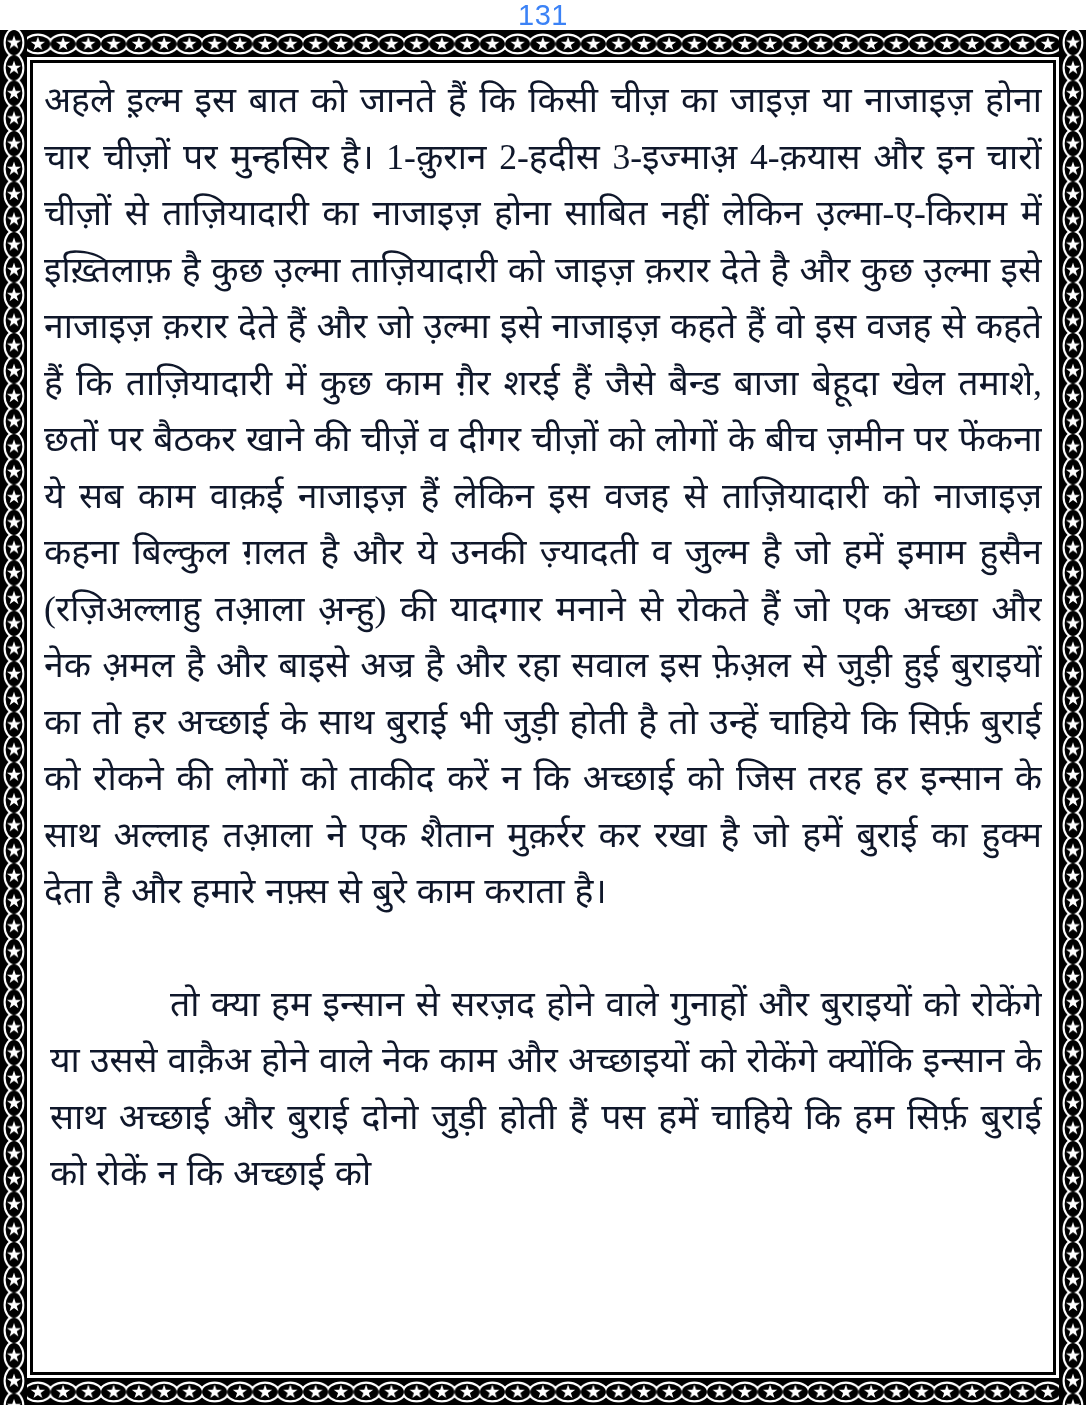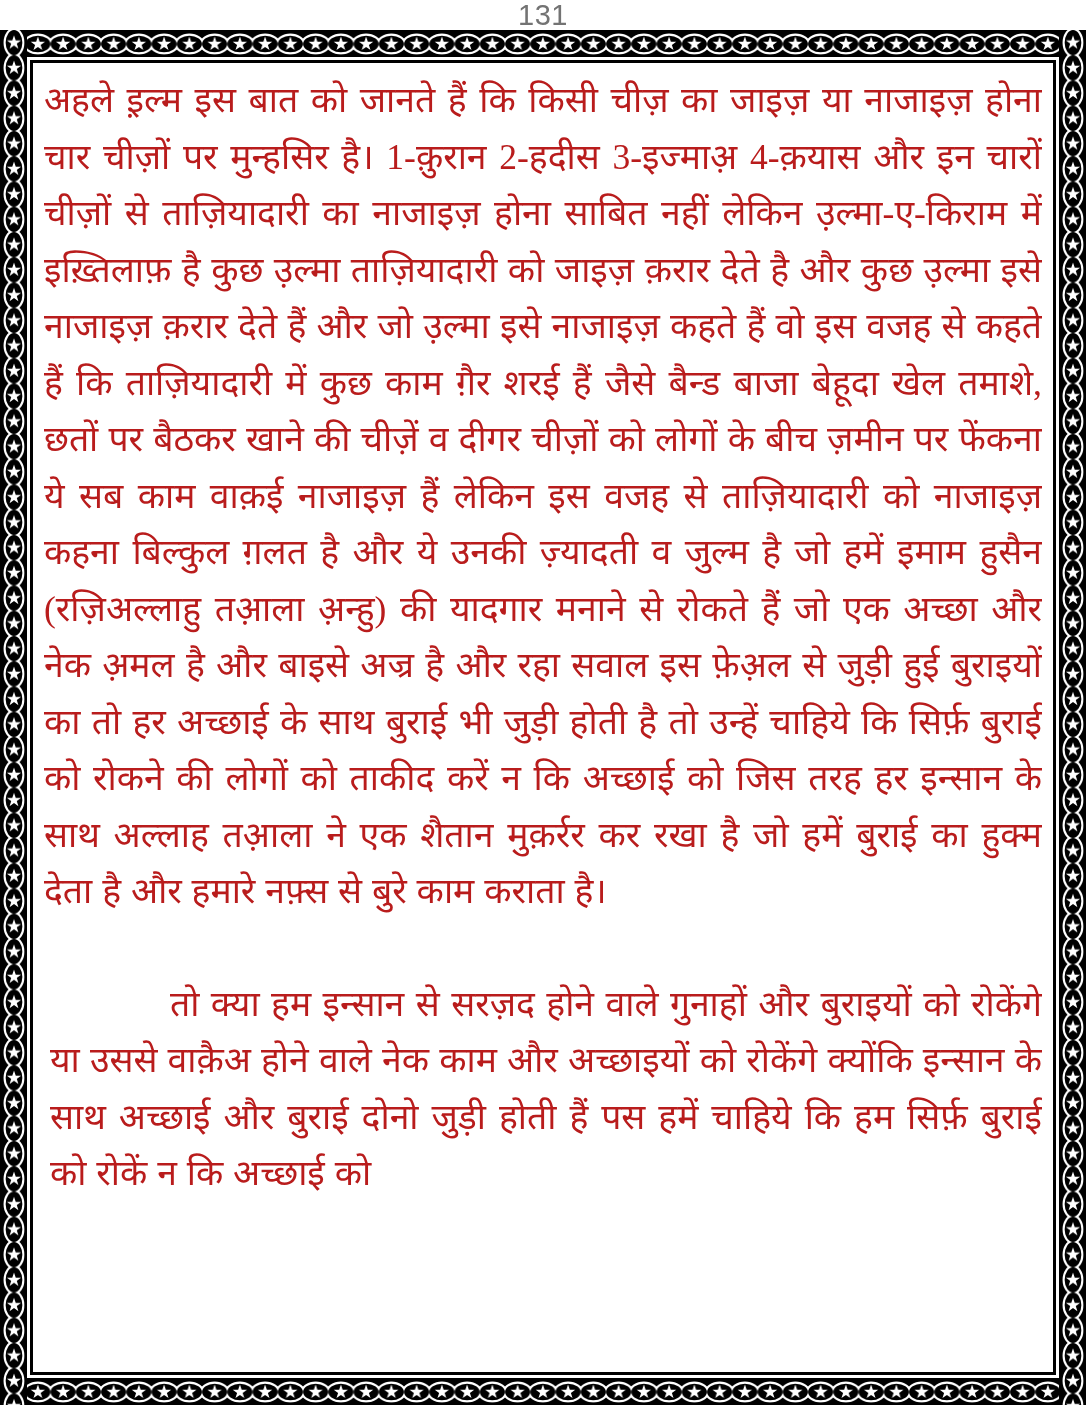--- a/index.html
+++ b/index.html
@@ -30,21 +30,21 @@
     width: 1086px;
     height: 30px;
     display: flex;
     align-items: flex-start;
     justify-content: center;
   }
   .page-number {
     font-family: "Liberation Sans", "DejaVu Sans", sans-serif;
     font-size: 29px;
     line-height: 30px;
-    color: #737373;
+    color: #3b82f6;
     letter-spacing: 0.5px;
   }
 
   
   .frame {
     position: absolute;
     left: 0;
     top: 30px;
     width: 1086px;
     height: 1375px;
@@ -97,21 +97,21 @@
     left: 44px;
     top: 42px;
     width: 998px;
     height: 1291px;
     box-sizing: border-box;
     overflow: hidden;
   }
 
   .para {
     margin: 0;
-    color: #b91c1c;
+    color: #0f172a;
     font-family: "Liberation Serif", "DejaVu Serif", serif;
     font-size: 35.5px;
     line-height: 56.5px;
     text-align: justify;
     text-align-last: left;
     word-spacing: 1px;
   }
   .para + .para {
     margin-top: 56px;
   }

